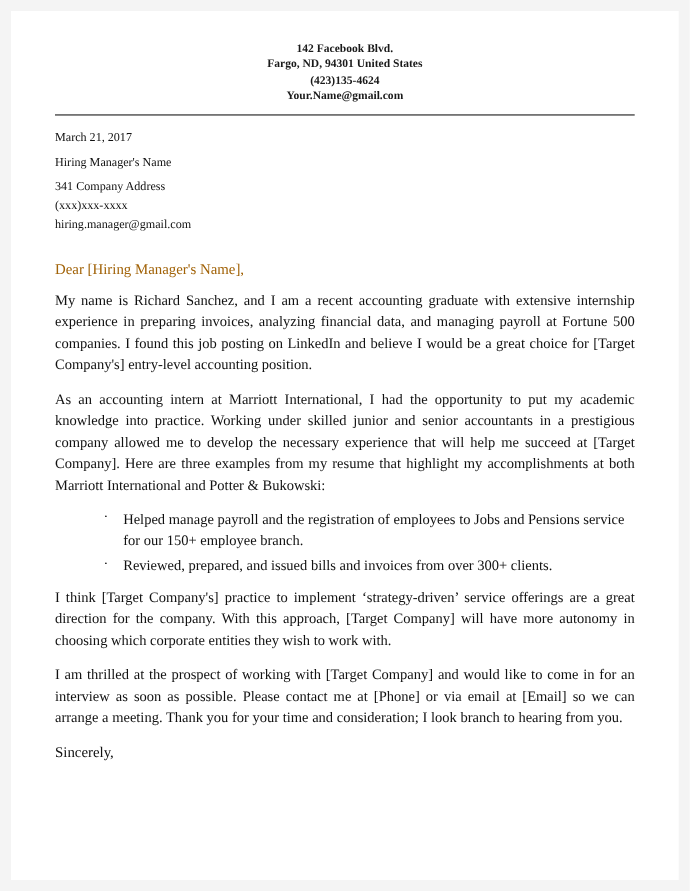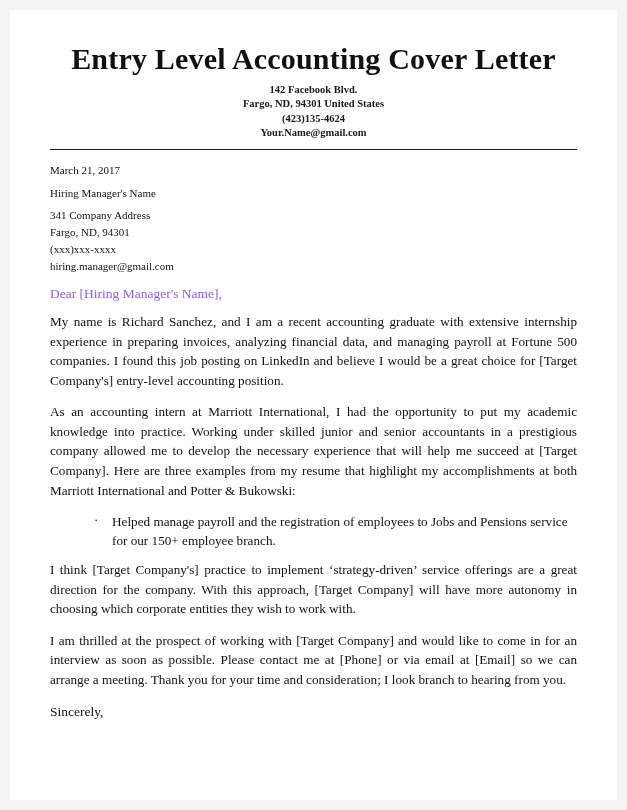--- a/index.html
+++ b/index.html
@@ -57,22 +57,22 @@
     margin-bottom: 12px;
   }
   .date-line {
     margin-bottom: 6px;
   }
   .recipient-name {
     margin-bottom: 6px;
   }
   .salutation {
     font-size: 13.5px;
-    color: #8b5cf6;
-    margin: 12px 0 10px 0;
+    color: #a16207;
+    margin: 24px 0 10px 0;
   }
   p.body-par {
     font-size: 13.2px;
     color: #111111;
     line-height: 1.48;
     text-align: justify;
     margin: 0 0 12px 0;
   }
   ul.bullets {
     margin: 0 0 10px 0;
@@ -99,47 +99,46 @@
     font-size: 13.5px;
     color: #111111;
     margin: 14px 0 0 0;
   }
 </style>
 </head>
 <body>
 
 <div class="page">
 
-  <h1 class="doc-title">Entry Level Accounting Cover Letter</h1>
 
   <div class="contact-block">
     <div>142 Facebook Blvd.</div>
     <div>Fargo, ND, 94301 United States</div>
     <div>(423)135-4624</div>
     <div>Your.Name@gmail.com</div>
   </div>
 
   <hr class="divider">
 
   <div class="sender-block">
     <div class="date-line">March 21, 2017</div>
     <div class="recipient-name">Hiring Manager's Name</div>
     <div>341 Company Address</div>
-    <div>Fargo, ND, 94301</div>
     <div>(xxx)xxx-xxxx</div>
     <div>hiring.manager@gmail.com</div>
   </div>
 
   <div class="salutation">Dear [Hiring Manager's Name],</div>
 
   <p class="body-par">My name is Richard Sanchez, and I am a recent accounting graduate with extensive internship experience in preparing invoices, analyzing financial data, and managing payroll at Fortune 500 companies. I found this job posting on LinkedIn and believe I would be a great choice for [Target Company's] entry-level accounting position.</p>
   <p class="body-par">As an accounting intern at Marriott International, I had the opportunity to put my academic knowledge into practice. Working under skilled junior and senior accountants in a prestigious company allowed me to develop the necessary experience that will help me succeed at [Target Company]. Here are three examples from my resume that highlight my accomplishments at both Marriott International and Potter &amp; Bukowski:</p>
 
   <ul class="bullets">
     <li>Helped manage payroll and the registration of employees to Jobs and Pensions service for our 150+ employee branch.</li>
+    <li>Reviewed, prepared, and issued bills and invoices from over 300+ clients.</li>
   </ul>
 
   <p class="body-par">I think [Target Company's] practice to implement ‘strategy-driven’ service offerings are a great direction for the company. With this approach, [Target Company] will have more autonomy in choosing which corporate entities they wish to work with.</p>
   <p class="body-par">I am thrilled at the prospect of working with [Target Company] and would like to come in for an interview as soon as possible. Please contact me at [Phone] or via email at [Email] so we can arrange a meeting. Thank you for your time and consideration; I look branch to hearing from you.</p>
 
   <div class="closing">Sincerely,</div>
 
 </div>
 
 </body></html>

